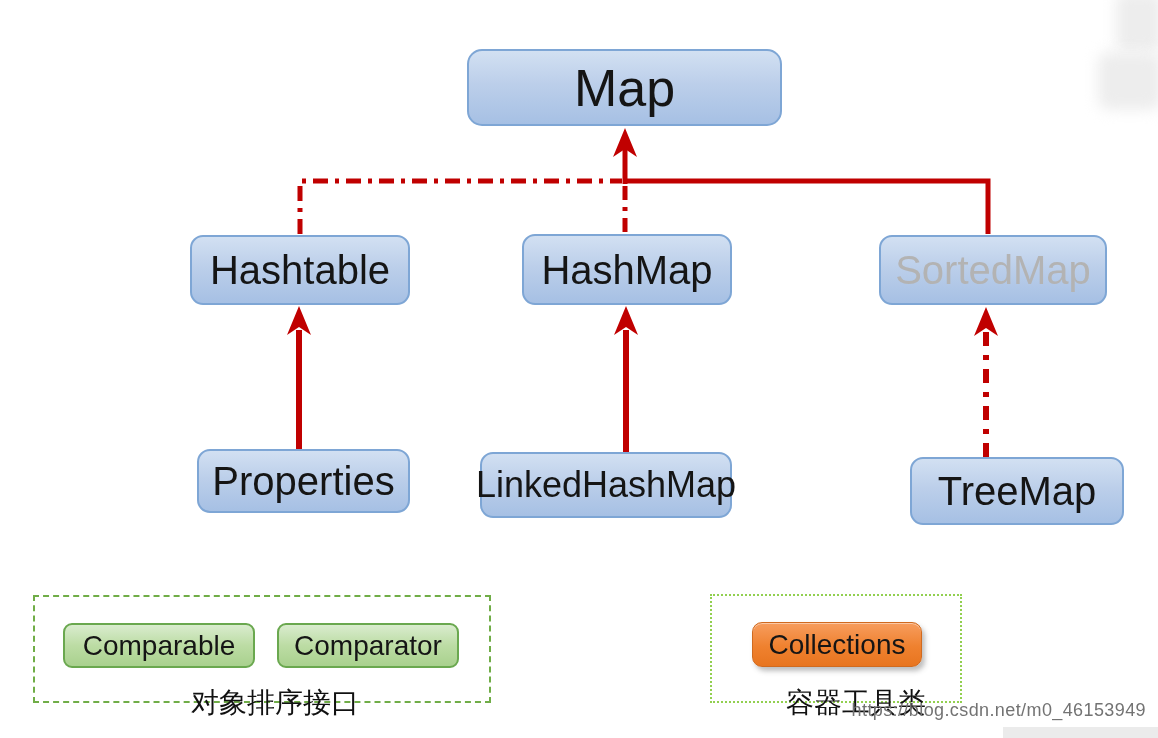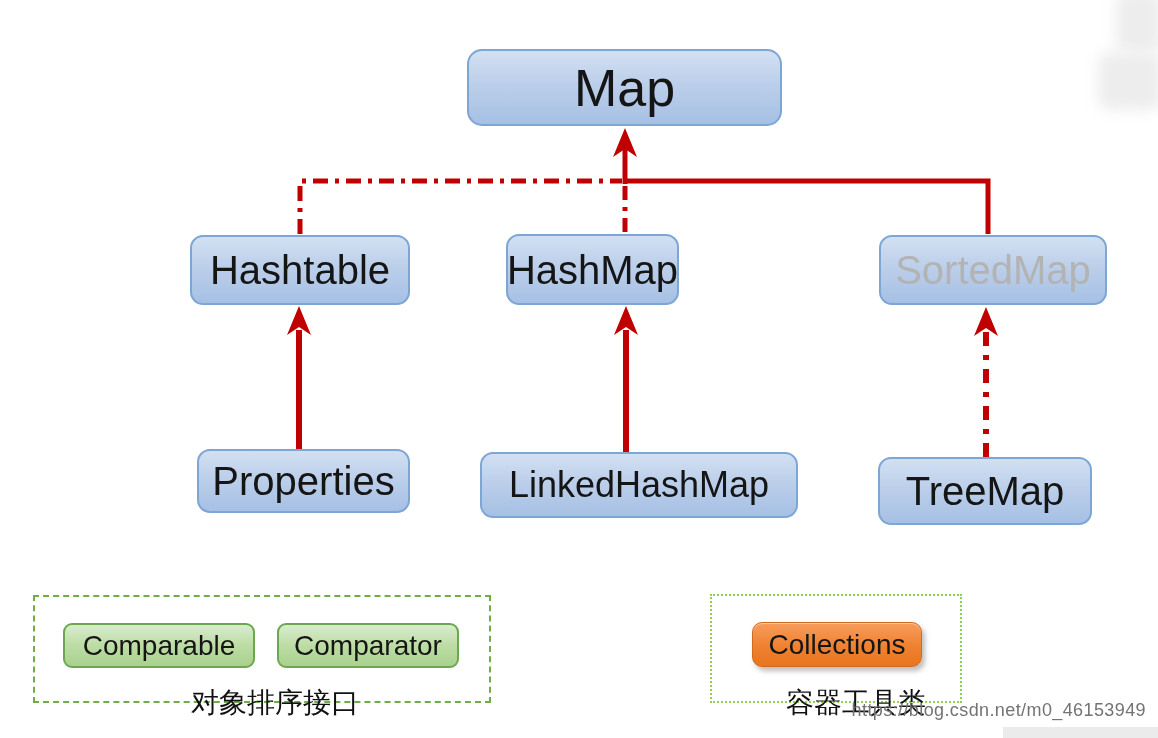--- a/index.html
+++ b/index.html
@@ -81,37 +81,37 @@
   </svg>
 
   <div class="node node-row" style="left:190px;top:235px;width:220px;height:70px;">
     <span>Hashtable</span>
   </div>
 
   <div class="node node-map" style="left:467px;top:49px;width:315px;height:77px;">
     <span>Map</span>
   </div>
 
-  <div class="node node-row" style="left:506px;top:234px;width:173px;height:71px;">
+  <div class="node node-row" style="left:522px;top:234px;width:210px;height:71px;">
     <span>HashMap</span>
   </div>
 
   <div class="node node-row node-dim" style="left:879px;top:235px;width:228px;height:70px;">
     <span>SortedMap</span>
   </div>
 
   <div class="node node-row" style="left:197px;top:449px;width:213px;height:64px;justify-content:center;">
     <span>Properties</span>
   </div>
 
-  <div class="node node-lhm" style="left:480px;top:452px;width:318px;height:66px;">
+  <div class="node node-lhm" style="left:480px;top:452px;width:252px;height:66px;">
     <span>LinkedHashMap</span>
   </div>
 
-  <div class="node node-row" style="left:878px;top:457px;width:214px;height:68px;">
+  <div class="node node-row" style="left:910px;top:457px;width:214px;height:68px;">
     <span>TreeMap</span>
   </div>
 
   <div class="legend legend-left" style="left:33px;top:595px;width:458px;height:108px;">
     <div class="gbtn" style="left:28px;top:26px;width:192px;height:45px;">
       <span>Comparable</span>
     </div>
     <div class="gbtn" style="left:242px;top:26px;width:182px;height:45px;">
       <span>Comparator</span>
     </div>

